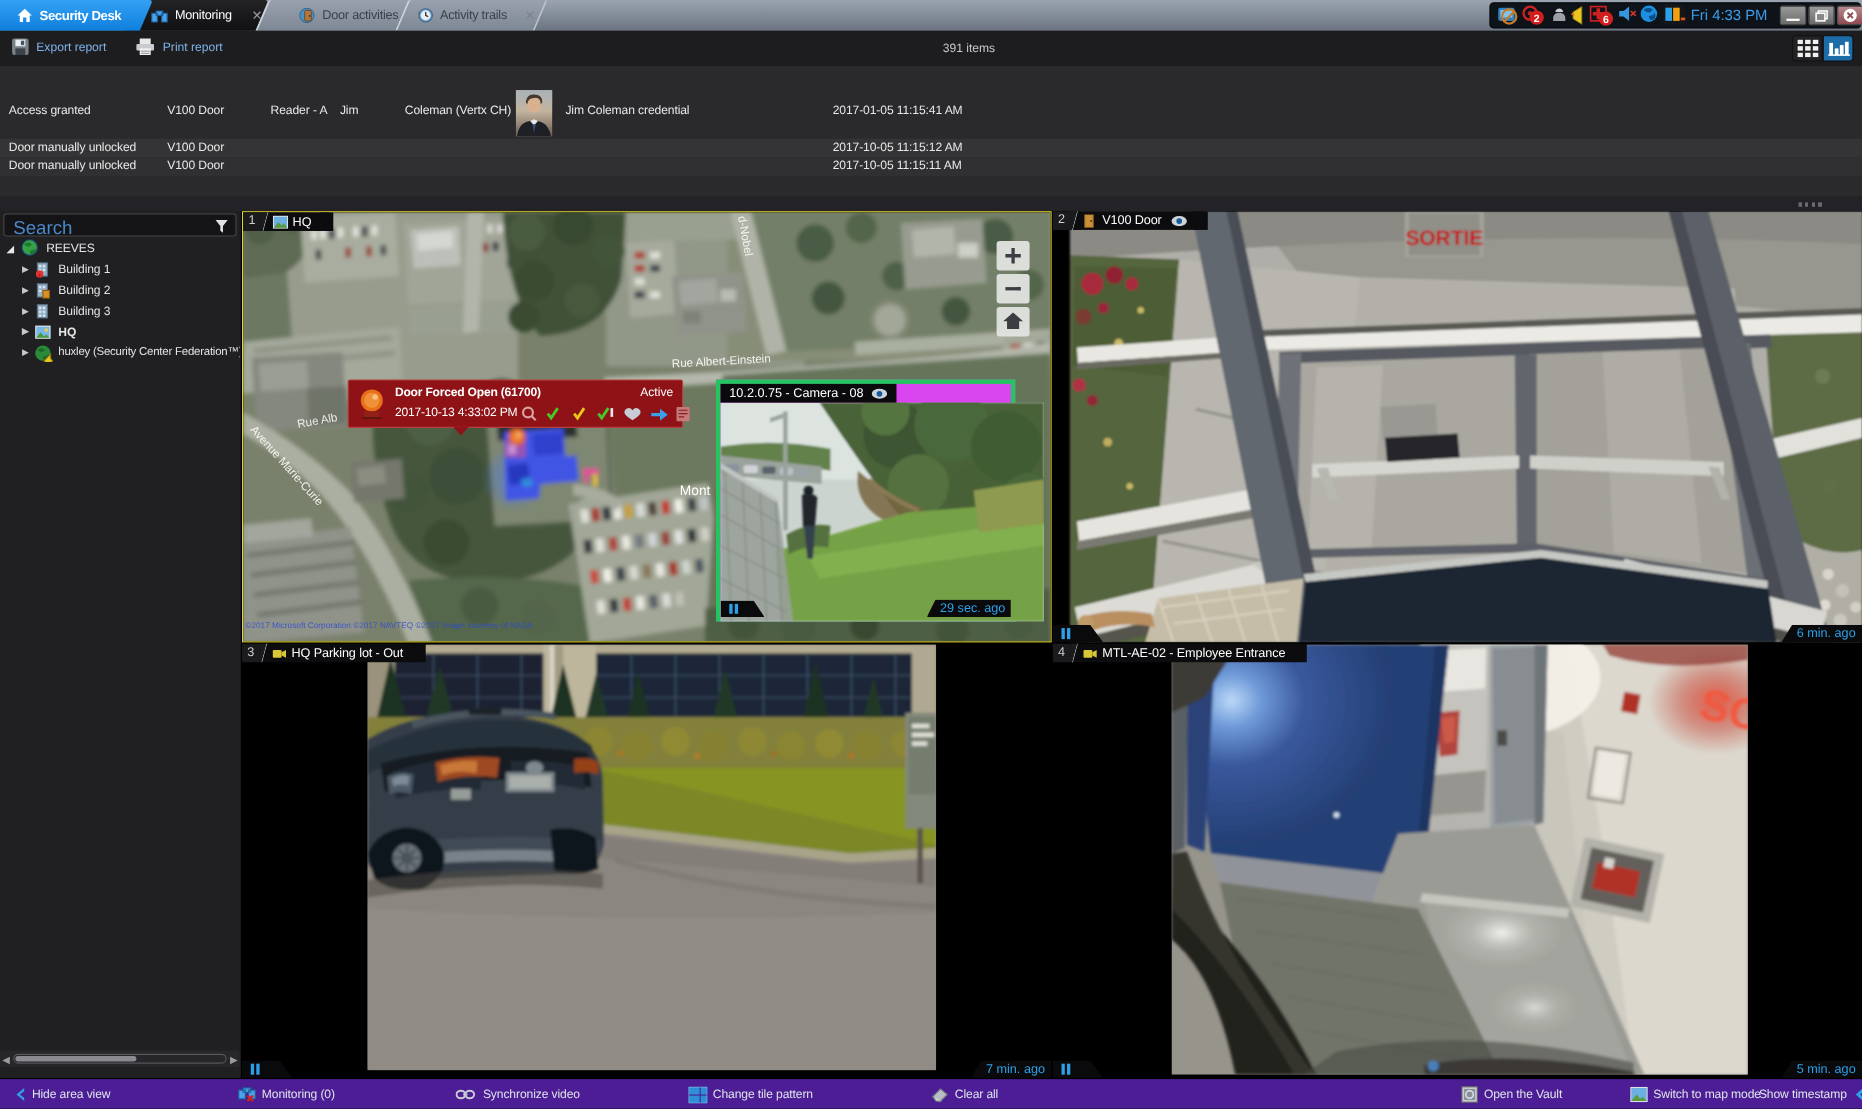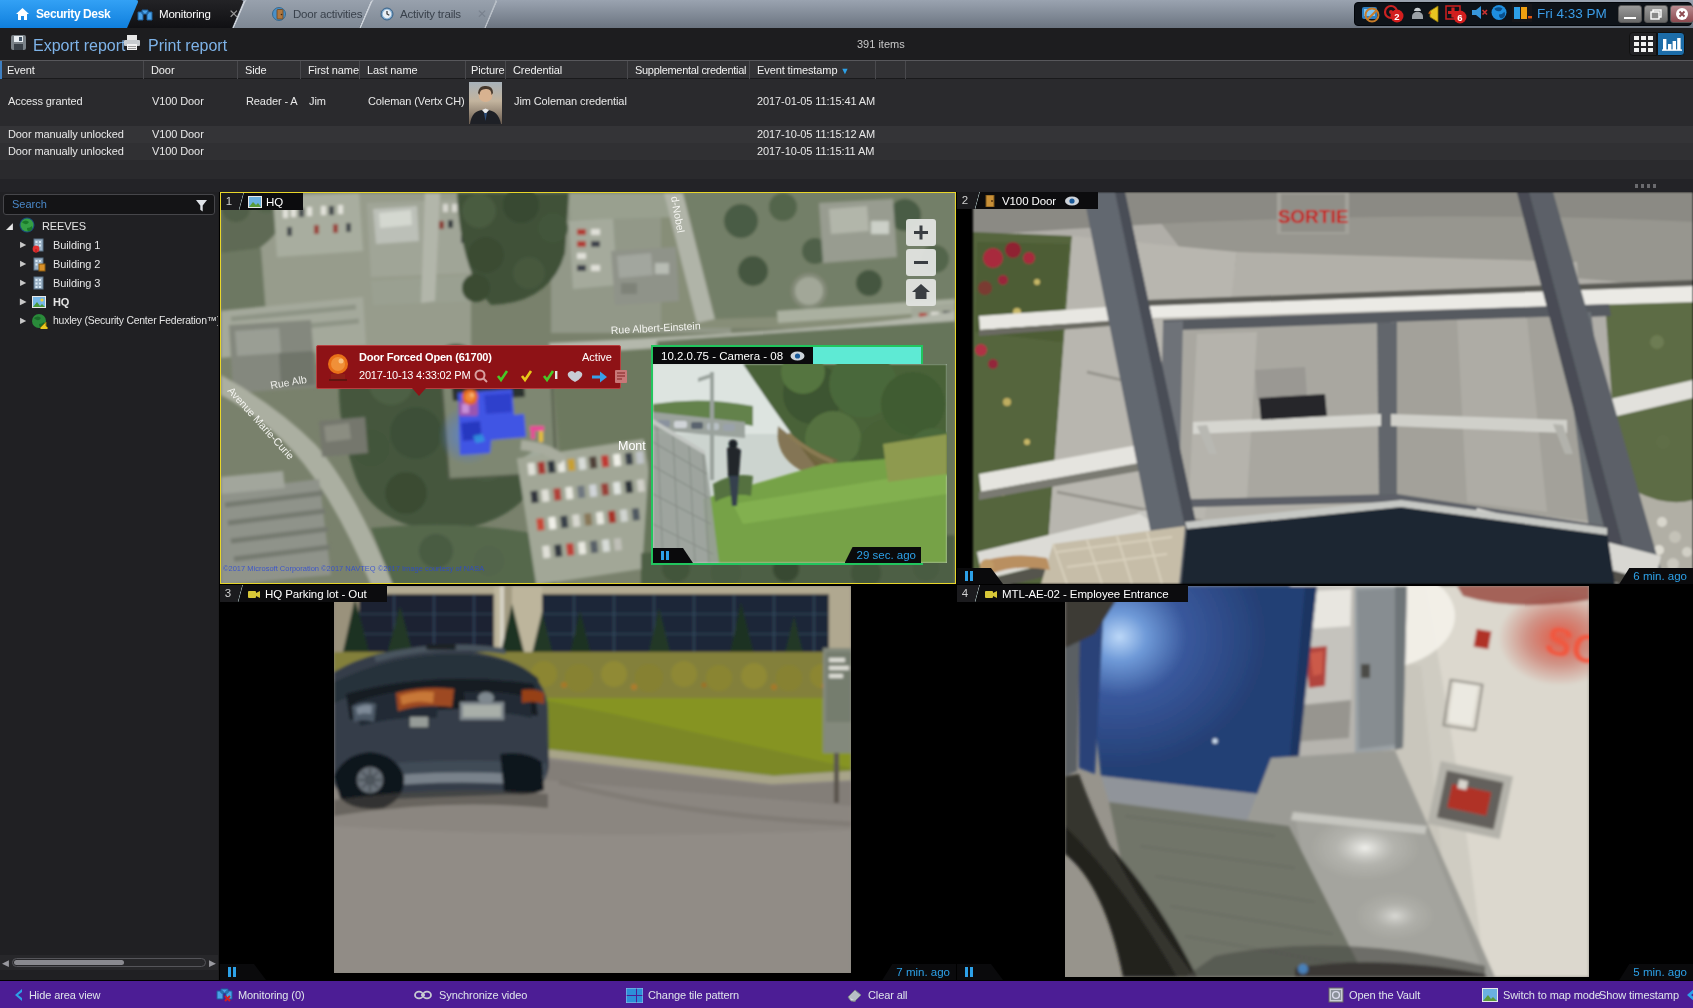--- a/index.html
+++ b/index.html
@@ -10,21 +10,21 @@
 #tab-sd{left:-12px;width:145px;background:linear-gradient(#33a1f5,#0f7fdd);border-radius:0 3px 0 0}
 #tab-mon{left:120px;width:118px;background:linear-gradient(#232326,#101013);border-radius:3px 3px 0 0}
 #tab-da{left:238px;width:127px;background:linear-gradient(#98a1ad,#7e8894);border-radius:3px 3px 0 0;border-left:2px solid #ccd2d9}
 #tab-at{left:365px;width:127px;background:linear-gradient(#98a1ad,#7e8894);border-radius:3px 3px 0 0;border-left:2px solid #ccd2d9;border-right:2px solid #b8bfc7}
 .tablabel{position:absolute;top:0;height:28px;display:flex;align-items:center;gap:6px;font-size:11.5px;letter-spacing:-0.2px}
 
 #tray{position:absolute;left:1354px;top:2px;width:338px;height:24px;background:#0e1319;border:1px solid #02060b;border-radius:4px;display:flex;align-items:center}
 .winbtn{width:24px;height:18px;flex-shrink:0;border-radius:3px;border:1px solid #555;margin-left:2px;display:flex;align-items:center;justify-content:center}
 
 #toolbar{position:absolute;left:0;top:28px;width:1693px;height:32px;background:#1d1d1f}
-.tbtxt{color:#7eb3e8;font-size:16px}
+.tbtxt{color:#7eb3e8;font-size:11px}
 
 #grid{position:absolute;left:0;top:60px;width:1693px;height:119px;background:#2a2a2d;font-size:11px;letter-spacing:-0.1px;color:#e8e8e8}
 #ghead{position:absolute;left:0;top:0;width:1693px;height:19px;background:#323235;border-top:1px solid #58585c;border-bottom:1px solid #1a1a1c}
 .hc{position:absolute;top:0;height:18px;line-height:18px;padding-left:7px;border-right:1px solid #49494d;color:#f0f0f0;font-size:11px;white-space:nowrap}
 .cell{position:absolute;white-space:nowrap}
 .grow{position:absolute;left:0;width:1693px}
 
 #splitter{position:absolute;left:0;top:179px;width:1693px;height:13px;background:#232327}
 
 #lpanel{position:absolute;left:0;top:192px;width:218px;height:788px;background:#202023}
@@ -195,33 +195,20 @@
             <rect x="6" y="8" width="3.4" height="6"></rect>
             <rect x="10.6" y="5" width="3.4" height="9"></rect>
             <rect x="15.2" y="2" width="3.4" height="12"></rect>
             <rect x="0" y="13.4" width="20" height="1.4"></rect>
           </g>
         </svg>
     </div>
   </div>
 
   <div id="grid">
-    <div id="ghead">
-        <div style="position:absolute;left:0;top:0;width:2px;height:18px;background:#3f7fc1"></div>
-      <div class="hc" style="left:0;width:144px">Event</div>
-      <div class="hc" style="left:144px;width:94px">Door</div>
-      <div class="hc" style="left:238px;width:63px">Side</div>
-      <div class="hc" style="left:301px;width:59px">First name</div>
-      <div class="hc" style="left:360px;width:106px">Last name</div>
-      <div class="hc" style="left:466px;width:40px;padding-left:5px">Picture</div>
-      <div class="hc" style="left:506px;width:122px">Credential</div>
-      <div class="hc" style="left:628px;width:122px;letter-spacing:-0.3px">Supplemental credential</div>
-      <div class="hc" style="left:750px;width:126px">Event timestamp <span style="color:#2da1e8;font-size:9px">▼</span></div>
-      <div class="hc" style="left:876px;width:30px"></div>
-    </div>
     <div class="grow" style="top:19px;height:47px;background:#2a2a2d">
       <div class="cell" style="left:8px;top:16px">Access granted</div>
       <div class="cell" style="left:152px;top:16px">V100 Door</div>
       <div class="cell" style="left:246px;top:16px">Reader - A</div>
       <div class="cell" style="left:309px;top:16px">Jim</div>
       <div class="cell" style="left:368px;top:16px">Coleman (Vertx CH)</div>
       <div class="cell" style="left:469px;top:3px;width:33px;height:42px;background:linear-gradient(#cdbfae 30%,#6a5c50 70%)">
         <svg width="33" height="42" viewBox="0 0 33 42">
             <defs>
               <linearGradient id="pbg" x1="0" y1="0" x2="0" y2="1">
@@ -252,21 +239,21 @@
       <div class="cell" style="left:757px;top:2px">2017-10-05 11:15:11 AM</div>
     </div>
   </div>
 
   <div id="splitter">
     <div class="abs" style="left:1635px;top:5px;width:22px;height:4px;background:repeating-linear-gradient(90deg,#6a6a6e 0 3px,transparent 3px 6px)"></div>
   </div>
 
   <div id="lpanel">
     <div id="searchbox">
-      <div class="abs" style="left:8px;top:3px;color:#4a88c8;font-size:11px">Search</div>
+      <div class="abs" style="left:8px;top:3px;color:#4a88c8;font-size:17px">Search</div>
       <svg class="abs" style="right:6px;top:4px" width="13" height="14" viewBox="0 0 13 14">
           <path d="M1 1 h11 l-4.3 5.5 v6 l-2.4 -1.8 v-4.2 z" fill="#dfe3e8"></path>
         </svg>
     </div>
     <div id="tree">
       <div class="trow" style="top:0px">
         <span style="width:10px;margin-left:6px;color:#e8e8e8;font-size:9px">◢</span>
         <svg width="17" height="17" style="margin:0 6px 0 3px">
             <circle cx="8" cy="8" r="7.5" fill="#1a4a7a"></circle>
             <circle cx="8" cy="8" r="6.5" fill="#35a045"></circle>
@@ -622,21 +609,21 @@
           <path d="M72 8 l3 4 6 -9" stroke="#48c828" stroke-width="2.6" fill="none"></path>
             <rect x="83" y="3" width="2.4" height="8" fill="#e8e8e8"></rect>
           <path d="M96 5 q4 -4 7 0 q3 -4 7 0 q2 4 -7 9 q-9 -5 -7 -9" fill="#c8ccd4"></path>
           <path d="M120 7.5 h8 v-4 l7 5.5 -7 5.5 v-4 h-8 z" fill="#38a0e8"></path>
           <rect x="143" y="2" width="12" height="13" rx="1" fill="#c87878"></rect>
             <path d="M145 5 h8 M145 8 h8 M145 11 h5" stroke="#802020" stroke-width="1"></path>
         </svg>
         <div style="position:absolute;left:95px;bottom:-8px;width:0;height:0;border-left:7px solid transparent;border-right:7px solid transparent;border-top:8px solid #8e1216"></div>
       </div>
 
-      <div style="position:absolute;left:430px;top:152px;width:272px;height:220px;background:#5eead4;border:2px solid #22c55e;z-index:20">
+      <div style="position:absolute;left:430px;top:152px;width:272px;height:220px;background:#d946ef;border:4px solid #22c55e;z-index:20">
         <svg width="294" height="199" viewBox="0 0 294 199" style="position:absolute;left:0;top:17px">
           <defs>
               <filter id="bi" x="-10%" y="-10%" width="120%" height="120%">
                 <feGaussianBlur stdDeviation="1.1"></feGaussianBlur>
               </filter>
             </defs>
           <rect width="294" height="199" fill="#ccd4cf"></rect>
           <g filter="url(#bi)">
             <rect x="0" y="0" width="160" height="70" fill="#dde4e0"></rect>
             <path d="M0 40 Q50 32 100 42 L100 62 Q50 52 0 58 Z" fill="#64824c"></path>

